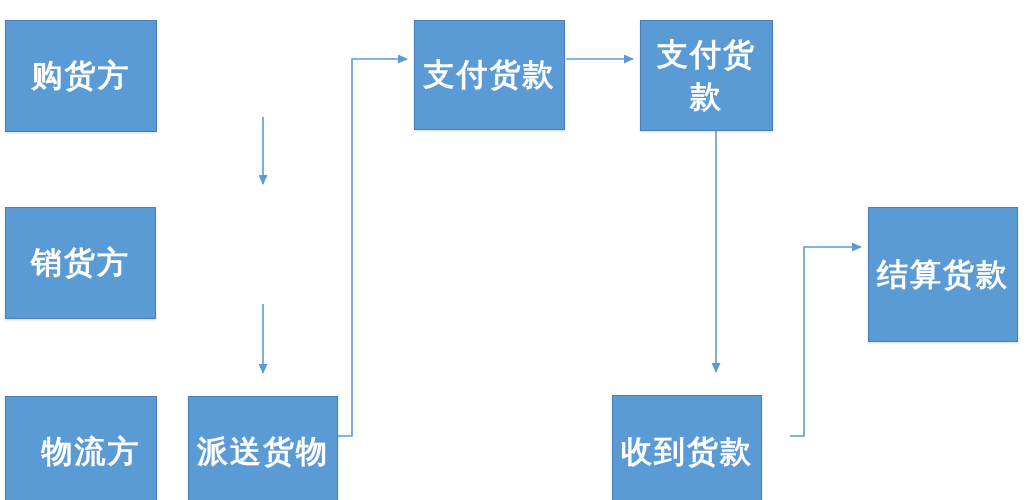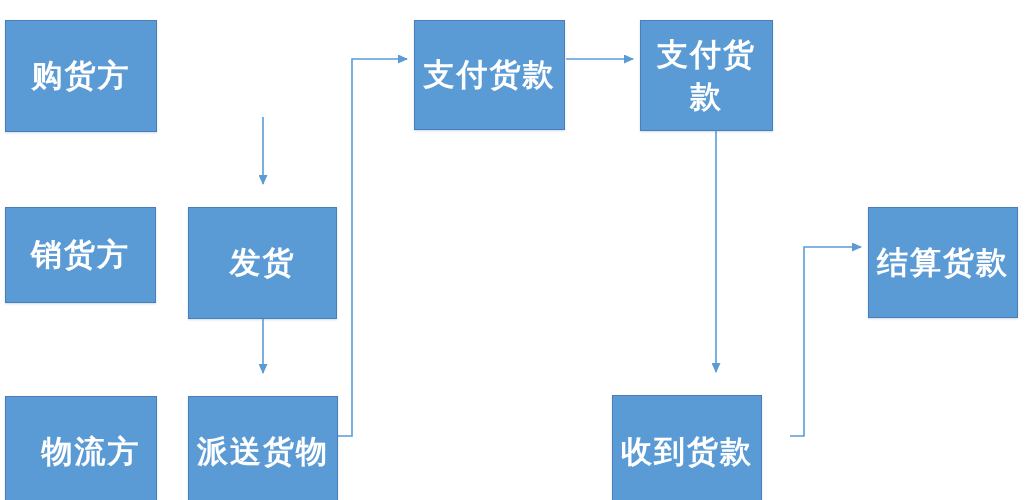--- a/index.html
+++ b/index.html
@@ -44,30 +44,30 @@
     justify-content: center;
     font-weight: bold;
     font-size: 31px;
     letter-spacing: 2px;
     text-align: center;
     box-shadow: 0 1px 2px rgba(120,150,190,0.35);
     margin-top: 16px;
   }
   
   .node-buyer      { left: 5px;   top: 4px;   width: 152px; height: 112px; }
-  .node-seller     { left: 5px;   top: 191px; width: 151px; height: 96px; }
+  .node-seller     { left: 5px;   top: 191px; width: 151px; height: 112px; }
   .node-logistics  { left: 5px;   top: 380px; width: 152px; height: 112px; padding-left: 20px; }
   
   .node-place-order     { left: 188px; top: 4px;   width: 150px; height: 112px; }
   .node-ship            { left: 188px; top: 191px; width: 149px; height: 112px; }
   .node-deliver         { left: 188px; top: 380px; width: 150px; height: 112px; align-items: center; }
   .node-confirm-receipt { left: 414px; top: 4px;   width: 151px; height: 110px; }
   .node-pay             { left: 640px; top: 4px;   width: 133px; height: 111px; }
   .node-receive-payment { left: 612px; top: 379px; width: 150px; height: 114px; text-align: right; }
-  .node-settle          { left: 868px; top: 191px; width: 150px; height: 111px; }
+  .node-settle          { left: 868px; top: 191px; width: 150px; height: 135px; }
 </style>
 </head>
 <body>
 
 <div class="canvas">
 
   <svg class="connector-layer" viewBox="0 0 1026 500" xmlns="http://www.w3.org/2000/svg">
     <defs>
       <marker id="arrowhead" markerWidth="11" markerHeight="9" refX="9" refY="4.5" orient="auto" markerUnits="userSpaceOnUse">
         <path class="arrowhead-shape" d="M0,0 L10,4.5 L0,9 Z"></path>
@@ -87,23 +87,20 @@
   <div class="node node-confirm-receipt">
     <span>支付货款</span>
   </div>
   <div class="node node-pay">
     <span>支付货款</span>
   </div>
 
   <div class="node node-seller">
     <span>销货方</span>
   </div>
-  <div class="node node-ship">
-    <span>发货</span>
-  </div>
   <div class="node node-settle">
     <span>结算货款</span>
   </div>
 
   <div class="node node-logistics">
     <span>物流方</span>
   </div>
   <div class="node node-deliver">
     <span>派送货物</span>
   </div>

